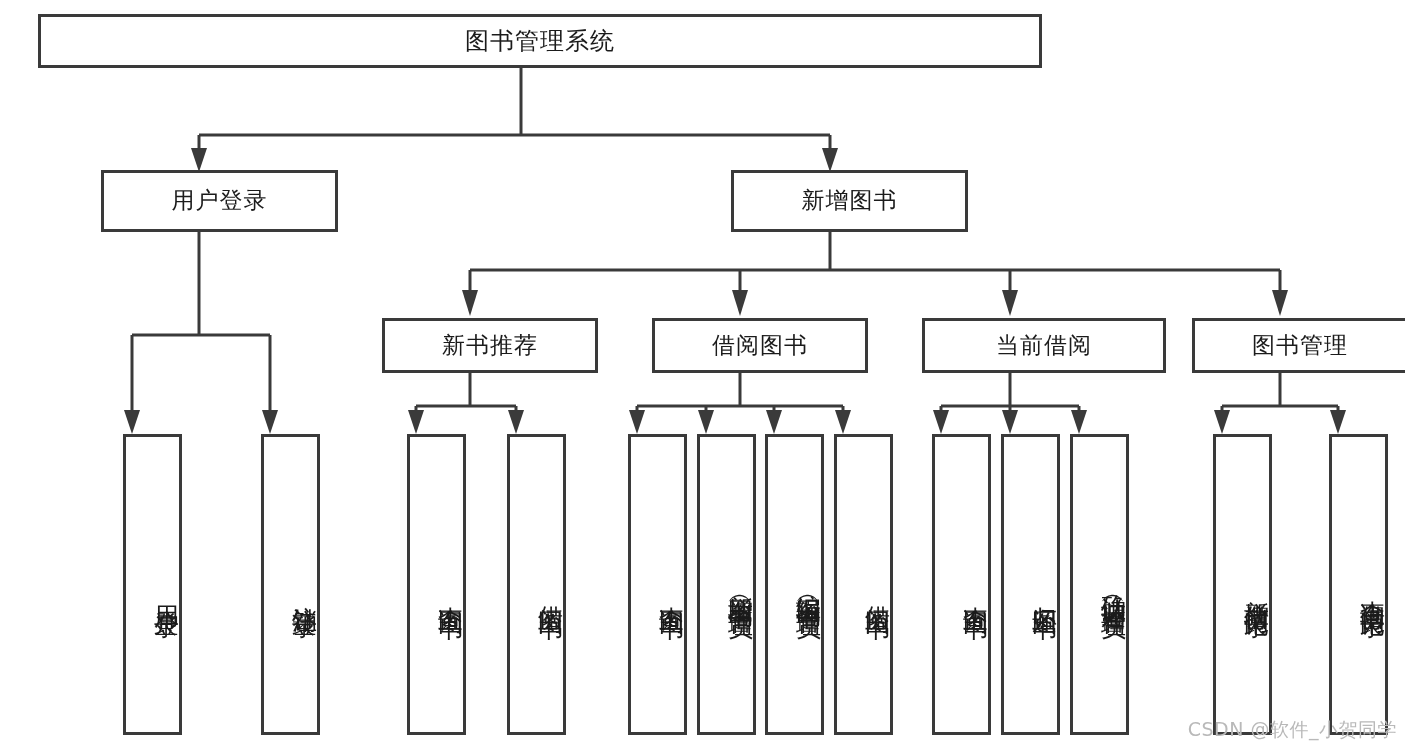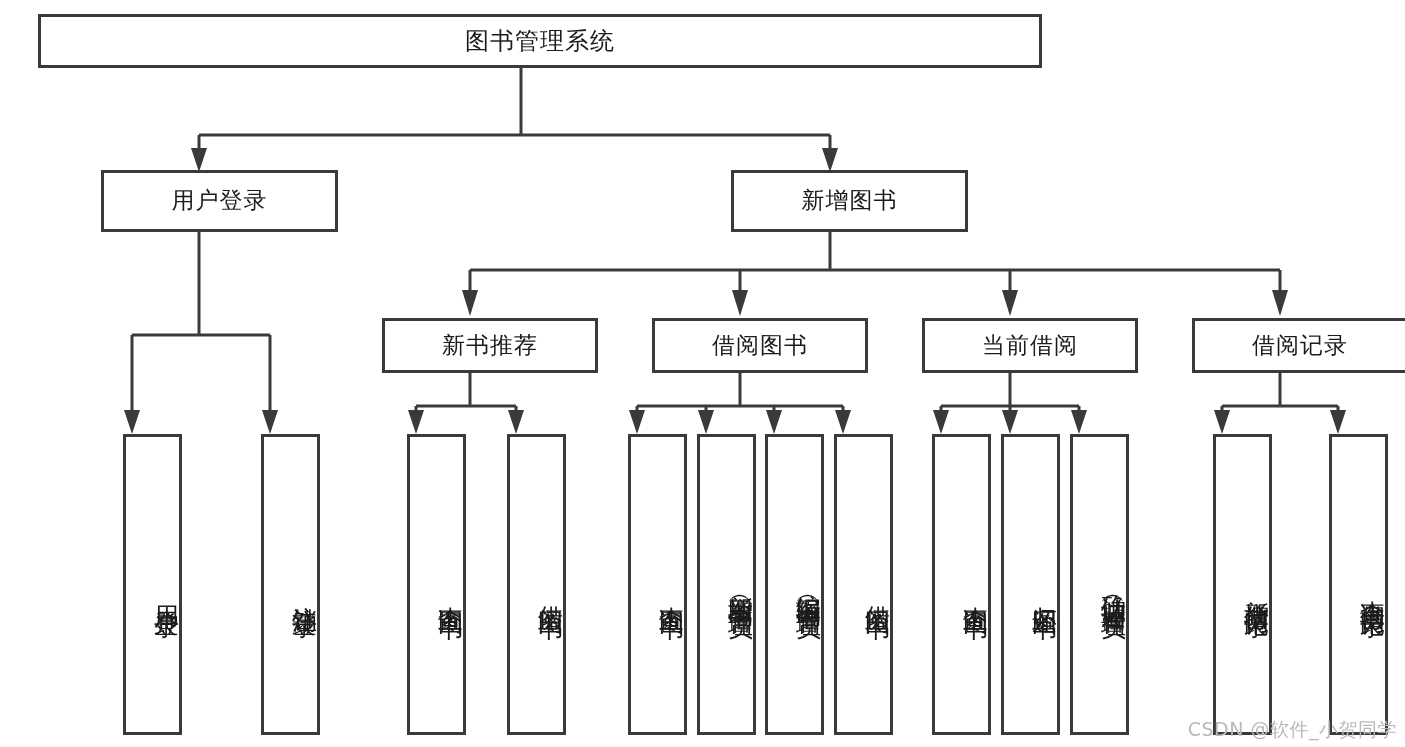--- a/index.html
+++ b/index.html
@@ -162,25 +162,25 @@
   <div class="node node-h" style="left:711px; top:170px; width:237px; height:62px;">
     <span>新增图书</span>
   </div>
 
   <div class="node node-h" style="left:362px; top:318px; width:216px; height:55px;">
     <span>新书推荐</span>
   </div>
   <div class="node node-h" style="left:632px; top:318px; width:216px; height:55px;">
     <span>借阅图书</span>
   </div>
-  <div class="node node-h" style="left:902px; top:318px; width:216px; height:55px;">
+  <div class="node node-h" style="left:902px; top:318px; width:244px; height:55px;">
     <span>当前借阅</span>
   </div>
   <div class="node node-h" style="left:1172px; top:318px; width:216px; height:55px;">
-    <span>借阅记录</span>
+    <span>图书管理</span>
   </div>
 
   <div class="node node-v" style="left:103px; top:434px; width:59px; height:301px;">
     <span class="vtext">用户登录</span>
   </div>
   <div class="node node-v" style="left:241px; top:434px; width:59px; height:301px;">
     <span class="vtext">注销登录</span>
   </div>
 
   <div class="node node-v" style="left:387px; top:434px; width:59px; height:301px;">

